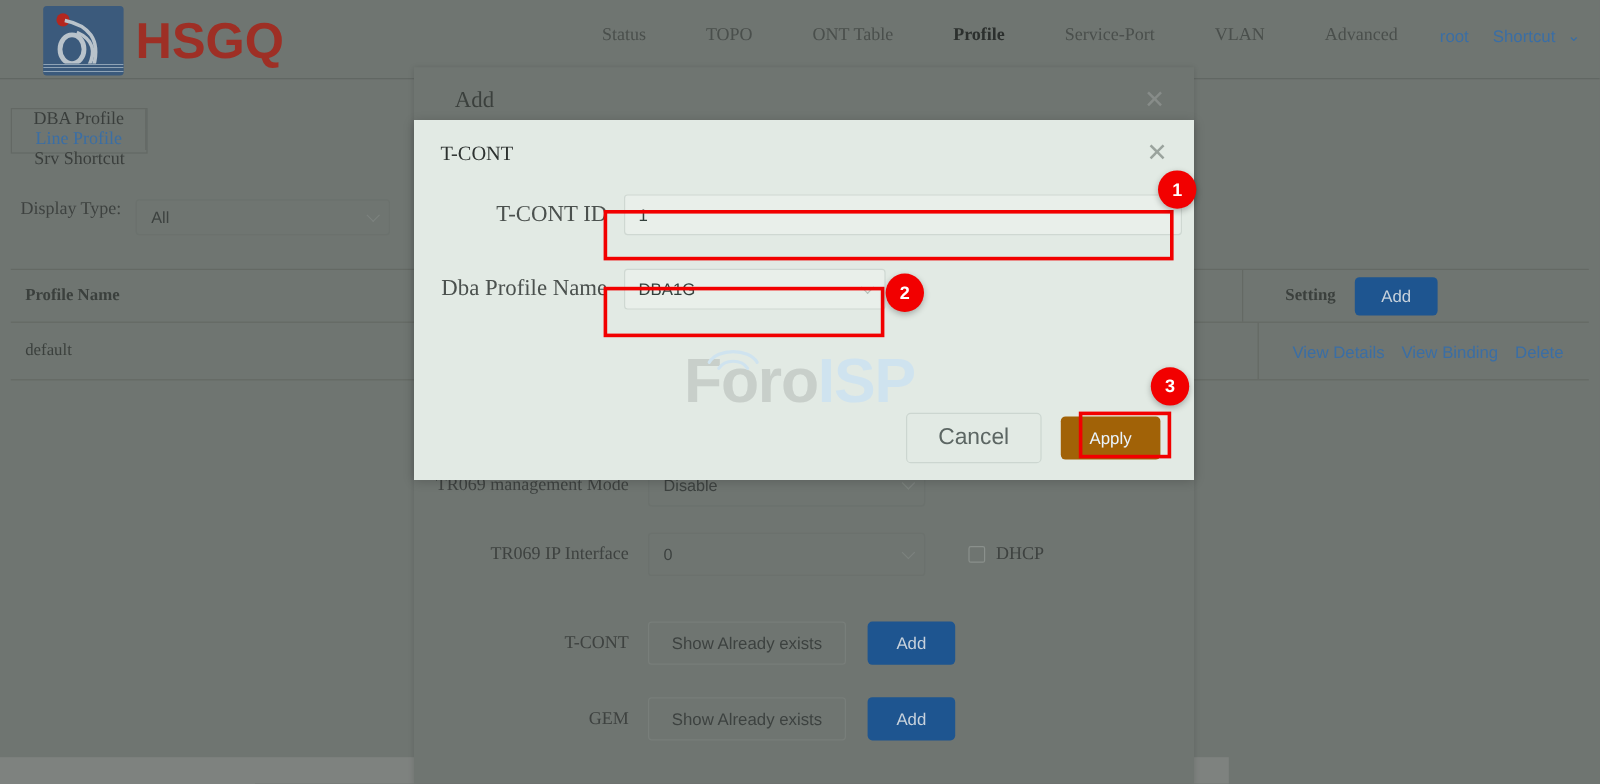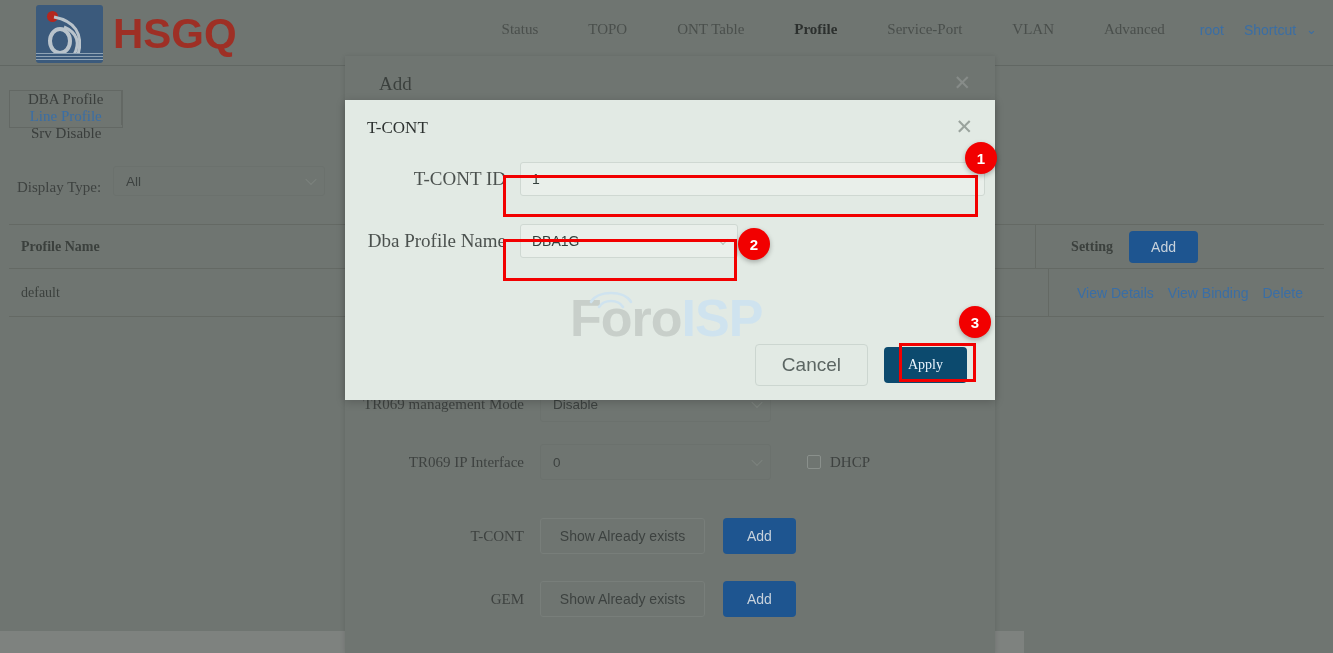--- a/index.html
+++ b/index.html
@@ -82,21 +82,21 @@
     min-width: 110px; padding: 0 18px; height: 100%;
     font-size: 15px; color: #3a3e3c;
     border-right: 1px solid #636864;
   }
   #tabstrip .tab:last-child { border-right: none; }
   #tabstrip .tab.active { color: #3a6ea5; }
 
   
   #displaytype-row {
     position: absolute; left: 17px; top: 166px;
-    display: flex; align-items: flex-end; gap: 12px;
+    display: flex; align-items: flex-start; gap: 12px;
   }
   #displaytype-row .lbl { font-size: 15px; color: #3e4240; }
   .sel-box {
     position: relative;
     border: 1px solid #6b716d;
     border-radius: 3px;
     height: 30px;
     display: flex; align-items: center;
     padding: 0 26px 0 12px;
     font-family: "Liberation Sans", sans-serif;
@@ -250,23 +250,23 @@
   }
   .btn-cancel {
     background: transparent;
     border: 1px solid #ccd6d0; border-radius: 4px;
     padding: 9px 26px;
     font-family: "Liberation Sans", sans-serif;
     font-size: 19px; color: #5c6663;
     cursor: pointer;
   }
   .btn-apply {
-    background: #0c4a6e; border: none; border-radius: 4px;
+    background: #a16207; border: none; border-radius: 4px;
     padding: 10px 24px;
-    font-family: Liberation Serif, serif;
+    font-family: Liberation Sans, sans-serif;
     font-size: 14px; color: #e9f4fd;
     cursor: pointer;
   }
 
   
   .hl {
     position: absolute;
     border: 3px solid #f20000;
     z-index: 30;
     pointer-events: none;
@@ -325,21 +325,21 @@
         </svg>
         <div class="stripes"></div>
       </div>
       <div id="logo-text">HSGQ</div>
     </div>
   </div>
 
   <div id="tabstrip">
     <div class="tab">DBA Profile</div>
     <div class="tab active">Line Profile</div>
-    <div class="tab">Srv Disable</div>
+    <div class="tab">Srv Shortcut</div>
   </div>
 
   <div id="displaytype-row">
     <div class="lbl">Display Type:</div>
     <div class="sel-box" style="width:212px;">
       <span>All</span>
       <span class="chev"></span>
     </div>
   </div>
 

